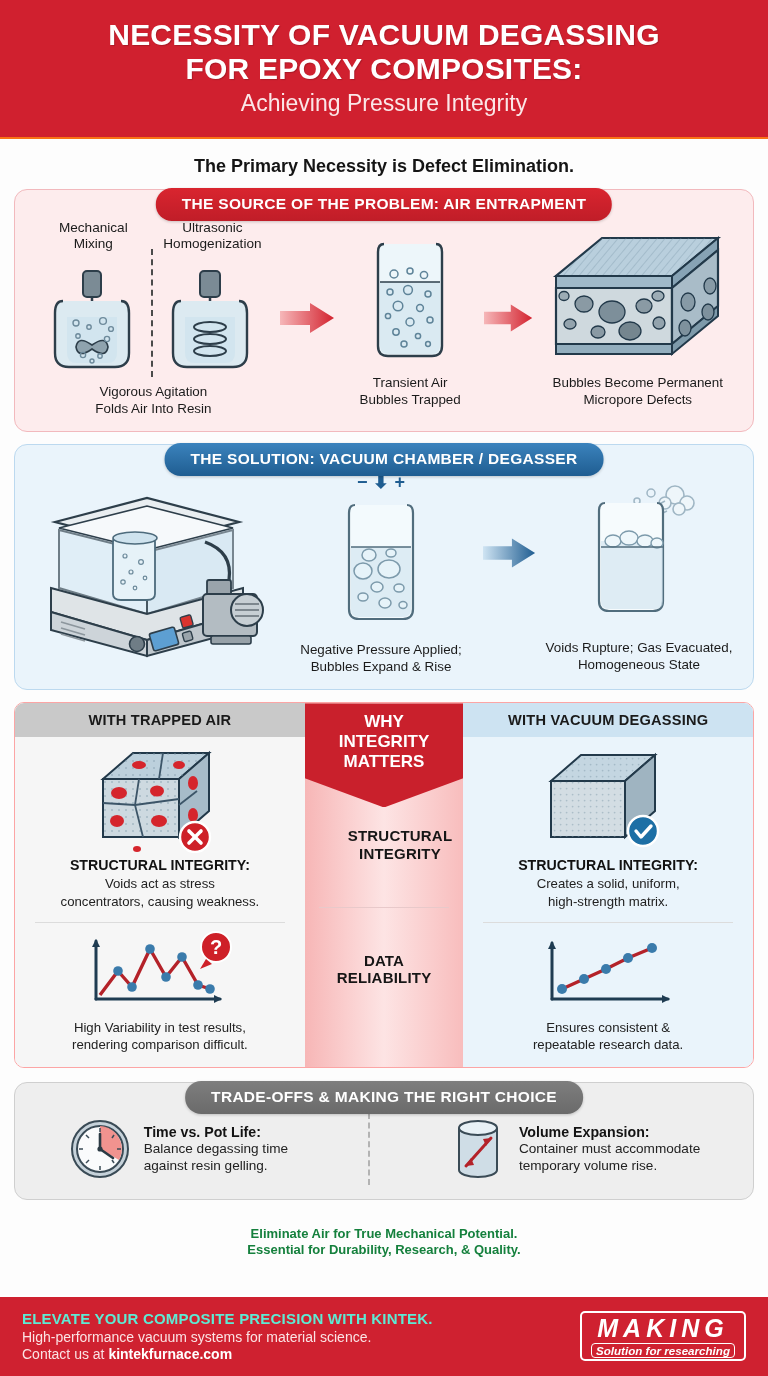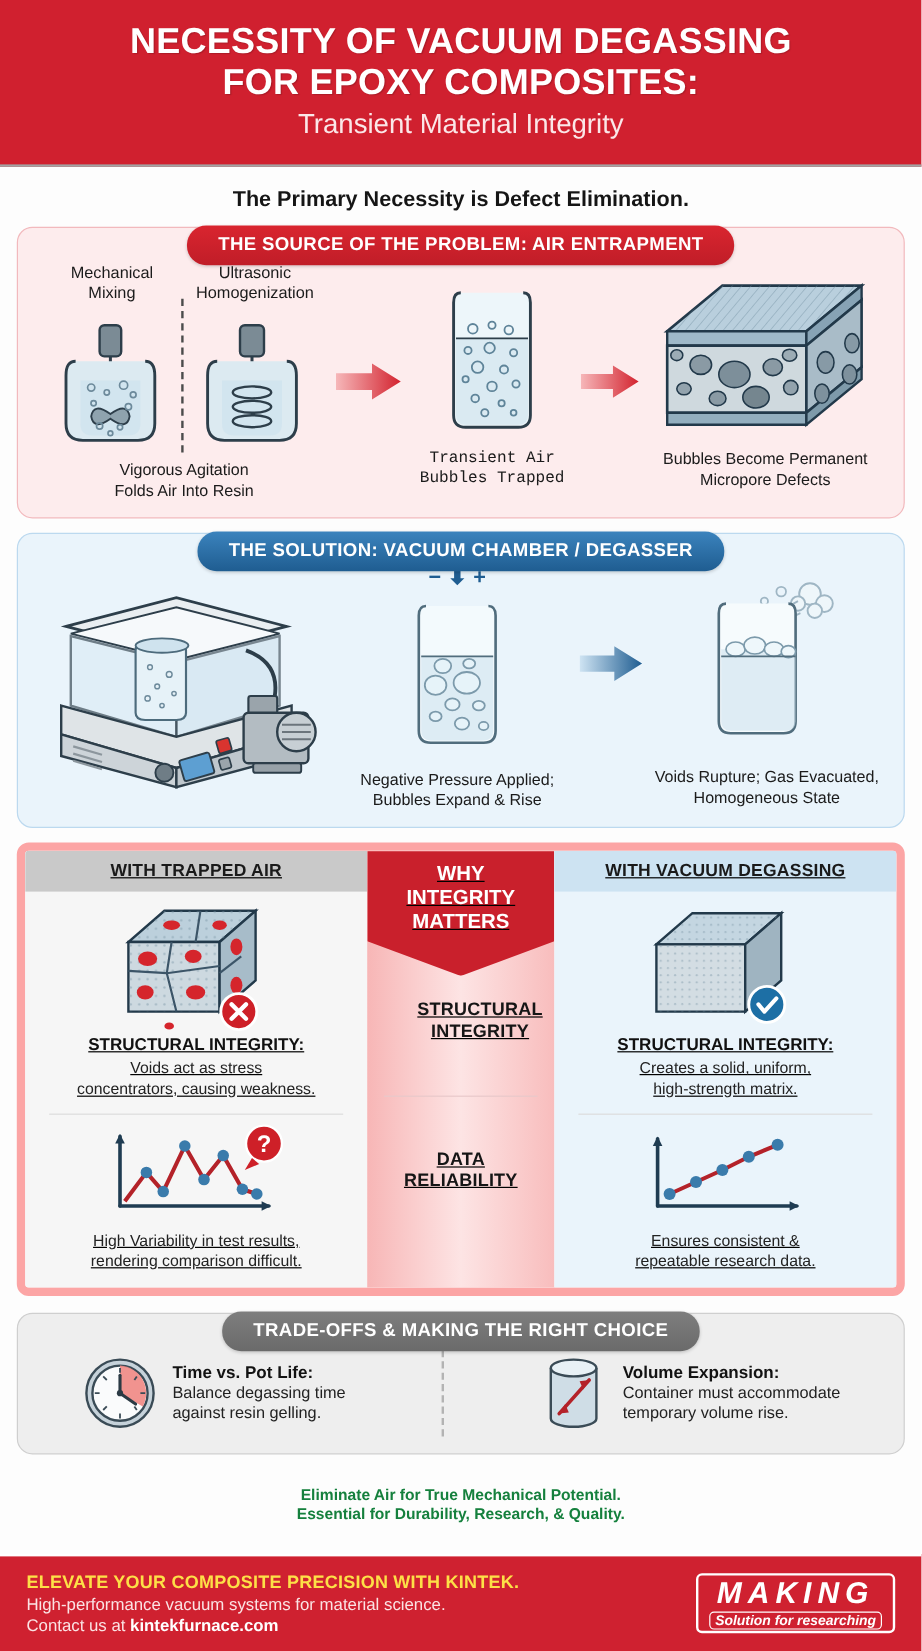--- a/index.html
+++ b/index.html
@@ -9,21 +9,21 @@
     font-family: "Liberation Sans", sans-serif;
     overflow: hidden;
   }
   .page { position: relative; width: 768px; height: 1376px; background: #fdfdfd; }
 
   
   .header {
     background: #d0202f;
     padding: 18px 24px 20px;
     text-align: center;
-    border-bottom: 2px solid #a3a3a3;
+    border-bottom: 2px solid #f97316;
   }
   .header h1 {
     color: #fff; font-size: 30px; font-weight: bold;
     line-height: 1.12; letter-spacing: 0.2px;
     text-shadow: 1px 1px 1px rgba(0,0,0,.18);
   }
   .header h2 {
     color: #fbe7e8; font-size: 23px; font-weight: normal;
     margin-top: 5px; line-height: 1.15;
   }
@@ -63,22 +63,21 @@
 
   .dual { display: flex; align-items: flex-end; gap: 4px; }
   .divider-dash {
     width: 0; border-left: 2px dashed #4b4b4b; height: 128px; margin: 0 6px;
   }
 
   
   .compare {
     display: flex; margin: 0 14px 10px;
     border-radius: 10px; overflow: hidden;
-    border: 7px solid #fca5a5;
-    text-decoration: underline;
+    border: 1px solid #fca5a5;
   }
   .col { width: 300px; position: relative; }
   .col.left  { background: #f6f6f6; }
   .col.right { background: #eaf4fb; }
   .col-head {
     text-align: center; font-size: 14.6px; font-weight: bold;
     padding: 9px 4px; letter-spacing: .2px; color: #1a1a1a;
   }
   .col.left  .col-head { background: #c9c9c9; }
   .col.right .col-head { background: #cde3f2; }
@@ -115,21 +114,21 @@
   .closing { text-align: center; padding: 14px 10px 14px; }
   .closing div { font-size: 13px; font-weight: bold; color: #15803d; line-height: 1.26; }
 
   
   .footer {
     position: absolute; bottom: 0; left: 0; right: 0;
     background: #cf2130; padding: 13px 22px 14px;
     display: flex; align-items: center; justify-content: space-between;
     border-top: 2px solid #fff;
   }
-  .footer .f1 { color: #fde047; font-size: 15px; font-weight: bold; letter-spacing: .2px; }
+  .footer .f1 { color: #5eead4; font-size: 15px; font-weight: bold; letter-spacing: .2px; }
   .footer .f2 { color: #fbe3e4; font-size: 14px; margin-top: 2px; }
   .footer .f3 { color: #fbe3e4; font-size: 14px; margin-top: 1px; }
   .footer .f3 b { color: #fff; }
   .logo {
     border: 2px solid #fff; border-radius: 5px; padding: 2px 9px 1px;
     text-align: center; position: relative;
   }
   .logo .lg-name {
     color: #fff; font-weight: bold; font-style: italic; font-size: 25px;
     letter-spacing: 5px; line-height: 1.05;
@@ -143,21 +142,21 @@
 </head>
 <body>
 
 <div class="page">
 
   <div class="header">
     <h1>
       <span>NECESSITY OF VACUUM DEGASSING</span><br>
       <span>FOR EPOXY COMPOSITES:</span>
     </h1>
-    <h2>Transient Material Integrity</h2>
+    <h2>Achieving Pressure Integrity</h2>
   </div>
 
   <div class="tagline">The Primary Necessity is Defect Elimination.</div>
 
   <div class="section">
     <div class="badge red">THE SOURCE OF THE PROBLEM: AIR ENTRAPMENT</div>
     <div class="panel pink">
       <div class="flow">
 
         <div class="cell" style="width:258px;">
@@ -233,21 +232,21 @@
                 <circle cx="62" cy="80" r="3.4"></circle>
                 <circle cx="30" cy="88" r="2.6"></circle>
               <circle cx="52" cy="94" r="4"></circle>
                 <circle cx="72" cy="92" r="3"></circle>
                 <circle cx="38" cy="104" r="3.2"></circle>
               <circle cx="60" cy="108" r="2.6"></circle>
                 <circle cx="46" cy="116" r="3"></circle>
                 <circle cx="70" cy="116" r="2.4"></circle>
             </g>
           </svg>
-          <div class="cap" style="white-space:pre-line;font-family:Liberation Mono, monospace;">Transient Air
+          <div class="cap" style="white-space:pre-line;">Transient Air
 Bubbles Trapped</div>
         </div>
 
         <svg class="arrow-red" width="50" height="32" viewBox="0 0 56 34">
           <defs>
               <linearGradient id="ar2" x1="0" x2="1">
                 <stop offset="0" stop-color="#f6b7b9"></stop>
                 <stop offset="1" stop-color="#d3232f"></stop>
               </linearGradient>
             </defs>

